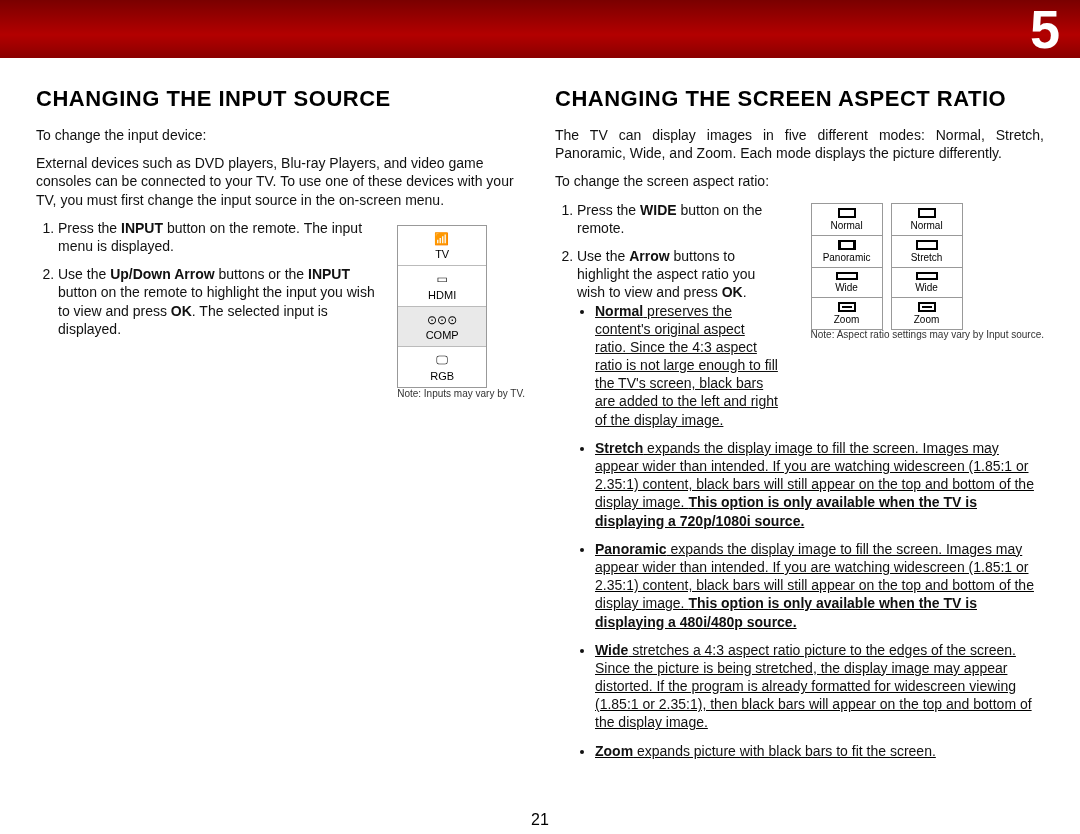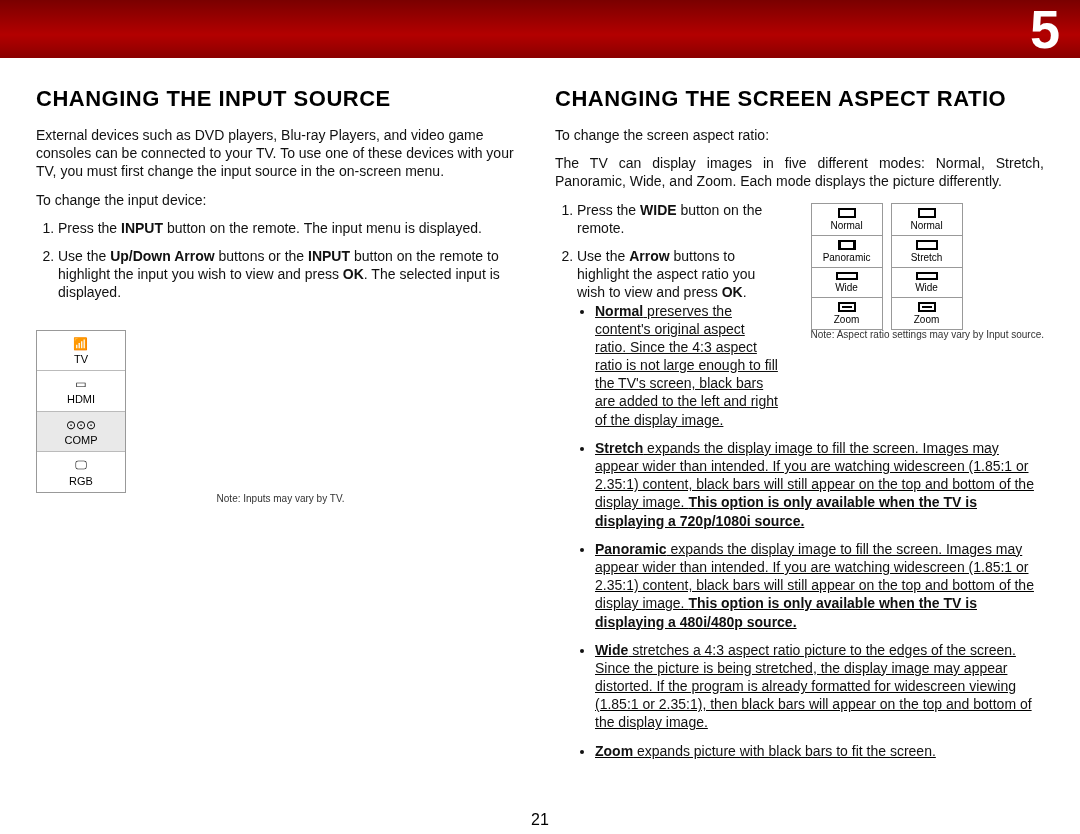--- a/index.html
+++ b/index.html
@@ -49,21 +49,21 @@
     padding-left: 22px;
   }
   ol > li { margin-bottom: 10px; }
   ul {
     list-style: disc;
     padding-left: 18px;
     text-decoration: underline;
   }
   ul > li { margin-bottom: 10px; }
   .bold { font-weight: bold; }
-  .left-body { display:flex; gap:12px;flex-direction:column; }
+  .left-body { display:flex; gap:12px; }
   .left-text { flex:1; }
   .input-box {
     width: 90px;
     border:1px solid #999;
     font-size: 11px;
     text-align:center;
     margin-top: 6px;
   }
   .input-box .row {
     padding: 6px 4px 4px;
@@ -123,22 +123,22 @@
 <body>
 
 <div class="top-bar">
   <div class="chapter-num">5</div>
 </div>
 
 <div class="content">
 
   <div class="col">
     <h2 class="section">CHANGING THE INPUT SOURCE</h2>
+    <p>To change the input device:</p>
     <p>External devices such as DVD players, Blu-ray Players, and video game consoles can be connected to your TV. To use one of these devices with your TV, you must first change the input source in the on-screen menu.</p>
-    <p>To change the input device:</p>
 
     <div class="left-body">
       <div class="left-text">
         <ol>
           <li>
             <span>Press the </span><span class="bold">INPUT</span><span> button on the remote. The input menu is displayed.</span>
           </li>
           <li>
             <span>Use the </span><span class="bold">Up/Down Arrow</span><span> buttons or the </span><span class="bold">INPUT</span><span> button on the remote to highlight the input you wish to view and press </span><span class="bold">OK</span><span>. The selected input is displayed.</span>
           </li>
@@ -151,22 +151,22 @@
           <div class="row sel"><span class="ico">⊙⊙⊙</span><span>COMP</span></div>
           <div class="row"><span class="ico">🖵</span><span>RGB</span></div>
         </div>
         <div class="note" style="text-align:center">Note: Inputs may vary by TV.</div>
       </div>
     </div>
   </div>
 
   <div class="col">
     <h2 class="section">CHANGING THE SCREEN ASPECT RATIO</h2>
+    <p style="text-align:justify">The TV can display images in five different modes: Normal, Stretch, Panoramic, Wide, and Zoom. Each mode displays the picture differently.</p>
     <p>To change the screen aspect ratio:</p>
-    <p style="text-align:justify">The TV can display images in five different modes: Normal, Stretch, Panoramic, Wide, and Zoom. Each mode displays the picture differently.</p>
 
     <div class="right-top">
       <div class="right-text">
         <ol>
           <li>
             <span>Press the </span><span class="bold">WIDE</span><span> button on the remote.</span>
           </li>
           <li>
             <span>Use the </span><span class="bold">Arrow</span><span> buttons to highlight the aspect ratio you wish to view and press </span><span class="bold">OK</span><span>.</span>
             <ul>

